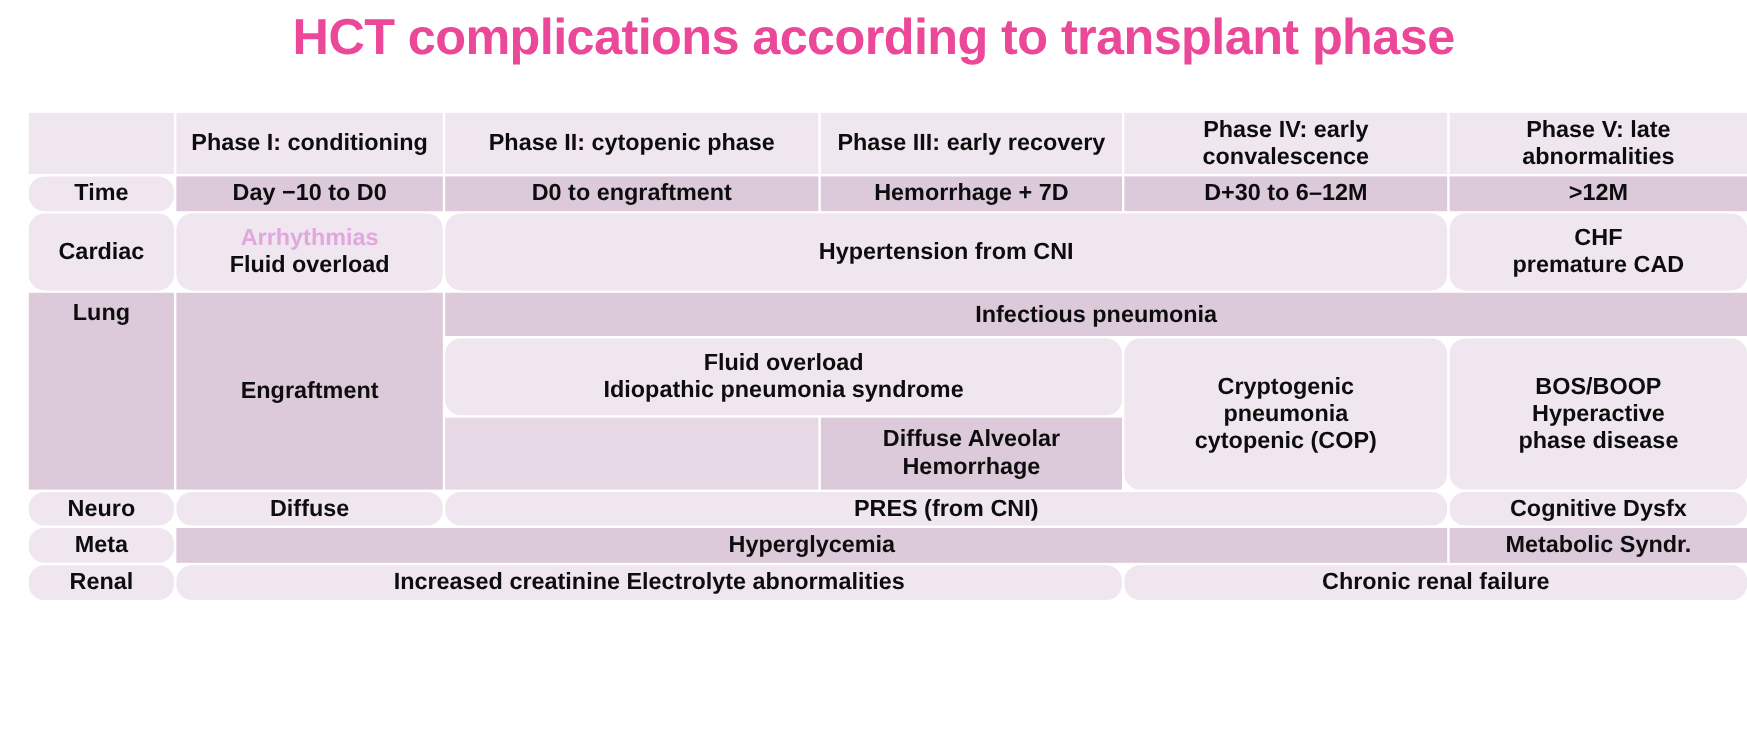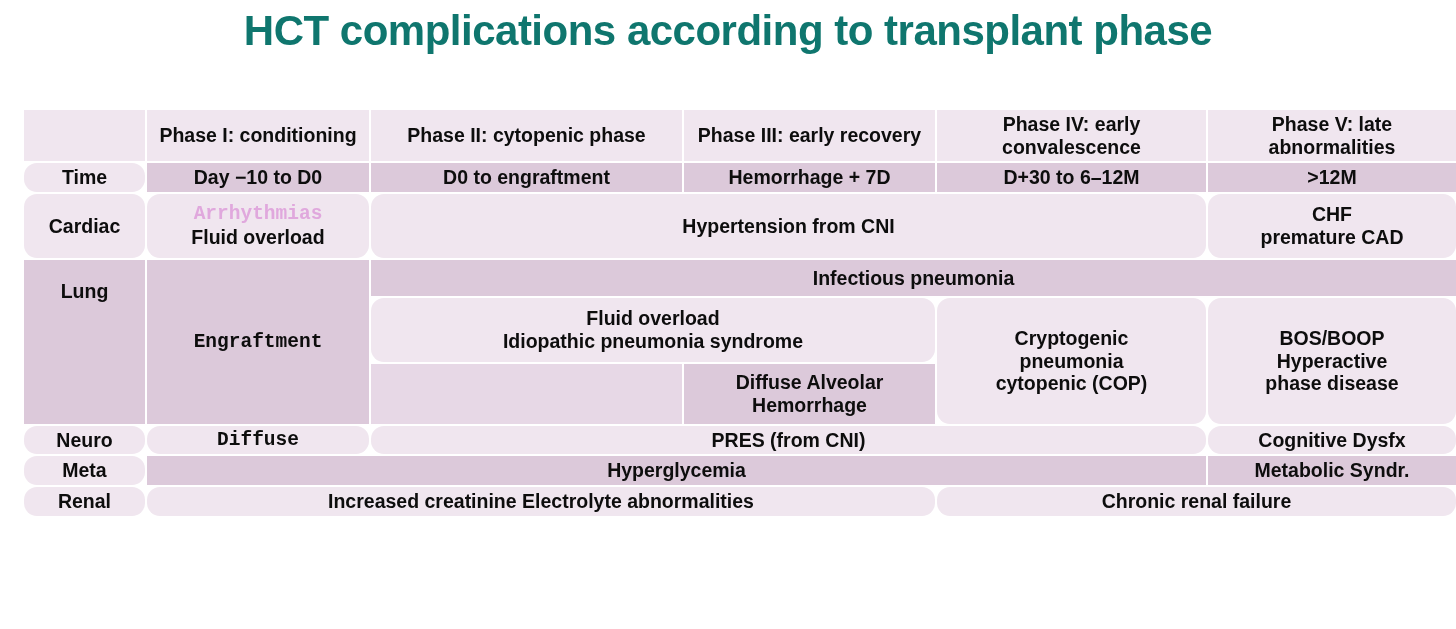--- a/index.html
+++ b/index.html
@@ -11,34 +11,33 @@
     width: 1456px;
     height: 629px;
     font-family: "Liberation Sans", sans-serif;
     overflow: hidden;
   }
 
   #page-title {
     text-align: center;
     font-size: 42px;
     font-weight: bold;
-    color: #0f766e;
+    color: #ec4899;
     letter-spacing: -0.5px;
     margin: 0;
     padding-top: 9px;
     line-height: 1.05;
     font-stretch: condensed;
   }
 
   #table-wrap {
     position: absolute;
     left: 22px;
     top: 92px;
     width: 1422px;
-    margin-top: 16px;
   }
 
   table.hct {
     border-collapse: separate;
     border-spacing: 2px;
     width: 1422px;
     table-layout: fixed;
     background: #ffffff;
   }
 
@@ -74,21 +73,21 @@
     padding-left: 11px;
     font-size: 21px;
     background: #f0e6ef;
   }
 
   
   .tone-light  { background: #f0e6ef !important; border-radius: 13px; }
   .tone-mid    { background: #e7d8e6 !important; }
   .tone-dark   { background: #dcc9da !important; }
 
-  .accent { color: #e0a8dd; font-family: Liberation Mono, monospace; }
+  .accent { color: #e0a8dd; }
 
   
   col.c-label { width: 121px; }
   col.c-p1    { width: 222px; }
   col.c-p2    { width: 311px; }
   col.c-p3    { width: 251px; }
   col.c-p4    { width: 269px; }
   col.c-p5    { width: 248px; }
 
   td.tall { height: 58px; }
@@ -138,21 +137,21 @@
           <div>Fluid overload</div>
         </td>
         <td class="tone-light" colspan="3">Hypertension from CNI</td>
         <td class="tone-light">
           <div>CHF</div>
           <div>premature CAD</div>
         </td>
       </tr>
 
       <tr>
-        <td class="rowlabel tone-dark" rowspan="3" style="vertical-align:top; padding-top:20px;">Lung</td>
+        <td class="rowlabel tone-dark" rowspan="3" style="vertical-align:top; padding-top:6px;">Lung</td>
         <td class="tone-dark accent" rowspan="3">Engraftment</td>
         <td class="tone-dark" colspan="4" style="height:30px;">Infectious pneumonia</td>
       </tr>
 
       <tr>
         <td class="tone-light" colspan="2" style="height:58px;">
           <div>Fluid overload</div>
           <div>Idiopathic pneumonia syndrome</div>
         </td>
         <td class="tone-light" rowspan="2">

